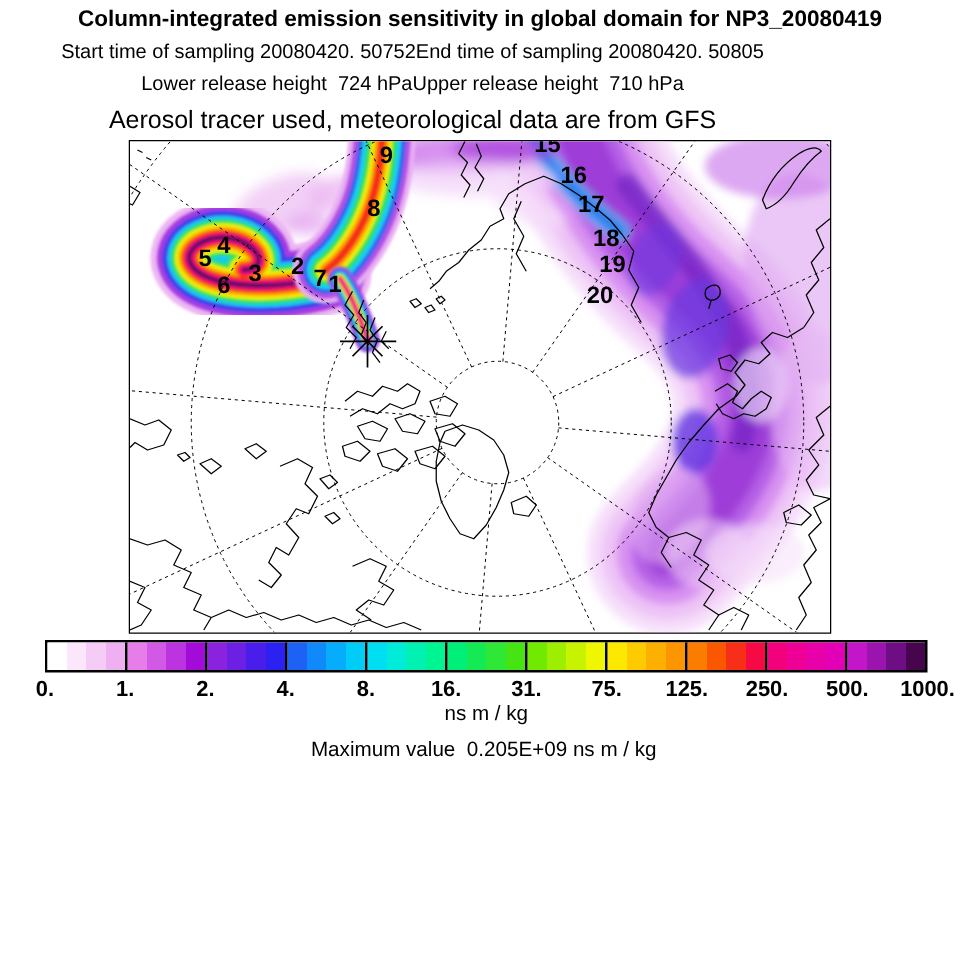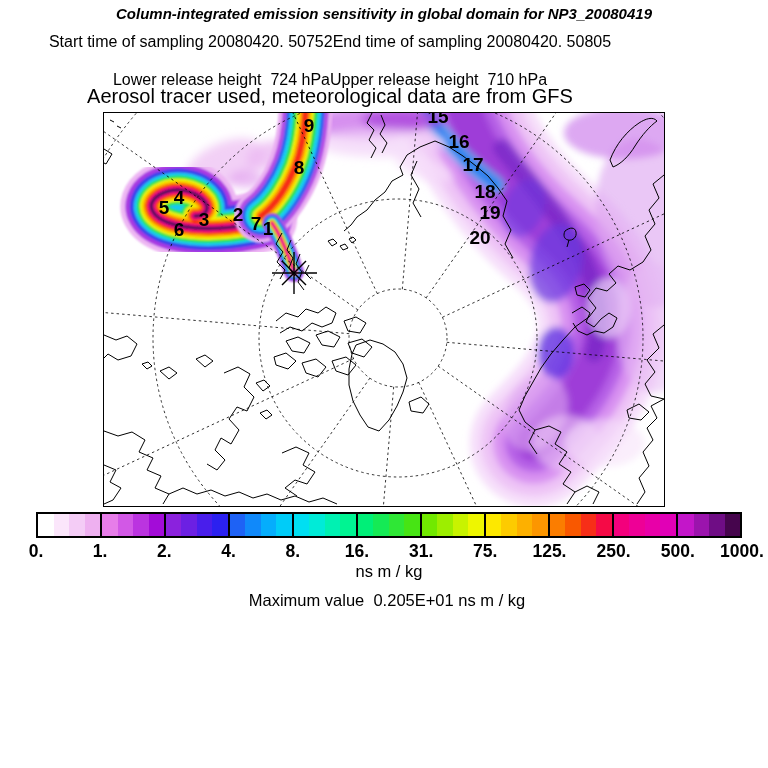--- a/index.html
+++ b/index.html
@@ -1,23 +1,23 @@
 <!DOCTYPE html>
 <html><head>
 <meta charset="utf-8">
 <style>
   html,body{margin:0;padding:0;background:#fff;}
   .canvas{position:relative;width:768px;height:768px;background:#fff;overflow:hidden;
           font-family:"Liberation Sans",sans-serif;color:#000;}
   .hline{position:absolute;left:0;width:768px;text-align:center;white-space:pre;}
-  .title{top:5px;font-size:15px;font-weight:bold;letter-spacing:0px;font-style:italic;}
+  .title{top:5px;font-size:18px;font-weight:bold;letter-spacing:0px;}
   .row{position:absolute;left:0;width:660px;display:flex;justify-content:center;font-size:16px;}
   .row span{white-space:pre;}
   .r2{top:33px;}
-  .r3{top:59px;margin-top:12px;}
+  .r3{top:59px;}
   .r4{top:85px;font-size:20px;}
   .map{position:absolute;left:103px;top:112px;width:560px;height:393px;border:1.5px solid #000;
        overflow:hidden;background:#fff;}
   .map svg{position:absolute;left:0;top:0;}
   .trajnum{position:absolute;transform:translate(-50%,-50%);font-size:19px;font-weight:bold;
            line-height:1;z-index:5;}
   .cbar{position:absolute;left:36px;top:512px;width:706px;height:26px;border:2px solid #000;
         display:flex;box-sizing:border-box;}
   .cbseg{flex:1 1 0;border-left:2.5px solid #000;}
   .cbseg:first-child{border-left:none;}
@@ -240,15 +240,15 @@
       <span style="left: 36.3636%;">8.</span>
       <span style="left: 45.4545%;">16.</span>
       <span style="left: 54.5455%;">31.</span>
       <span style="left: 63.6364%;">75.</span>
       <span style="left: 72.7273%;">125.</span>
       <span style="left: 81.8182%;">250.</span>
       <span style="left: 90.9091%;">500.</span>
       <span style="left: 100%;">1000.</span>
     </div>
   <div class="units">ns m / kg</div>
-  <div class="maxval">Maximum value  0.205E+01 ns m / kg</div>
+  <div class="maxval">Maximum value  0.205E+09 ns m / kg</div>
 
 </div>
 
 </body></html>

